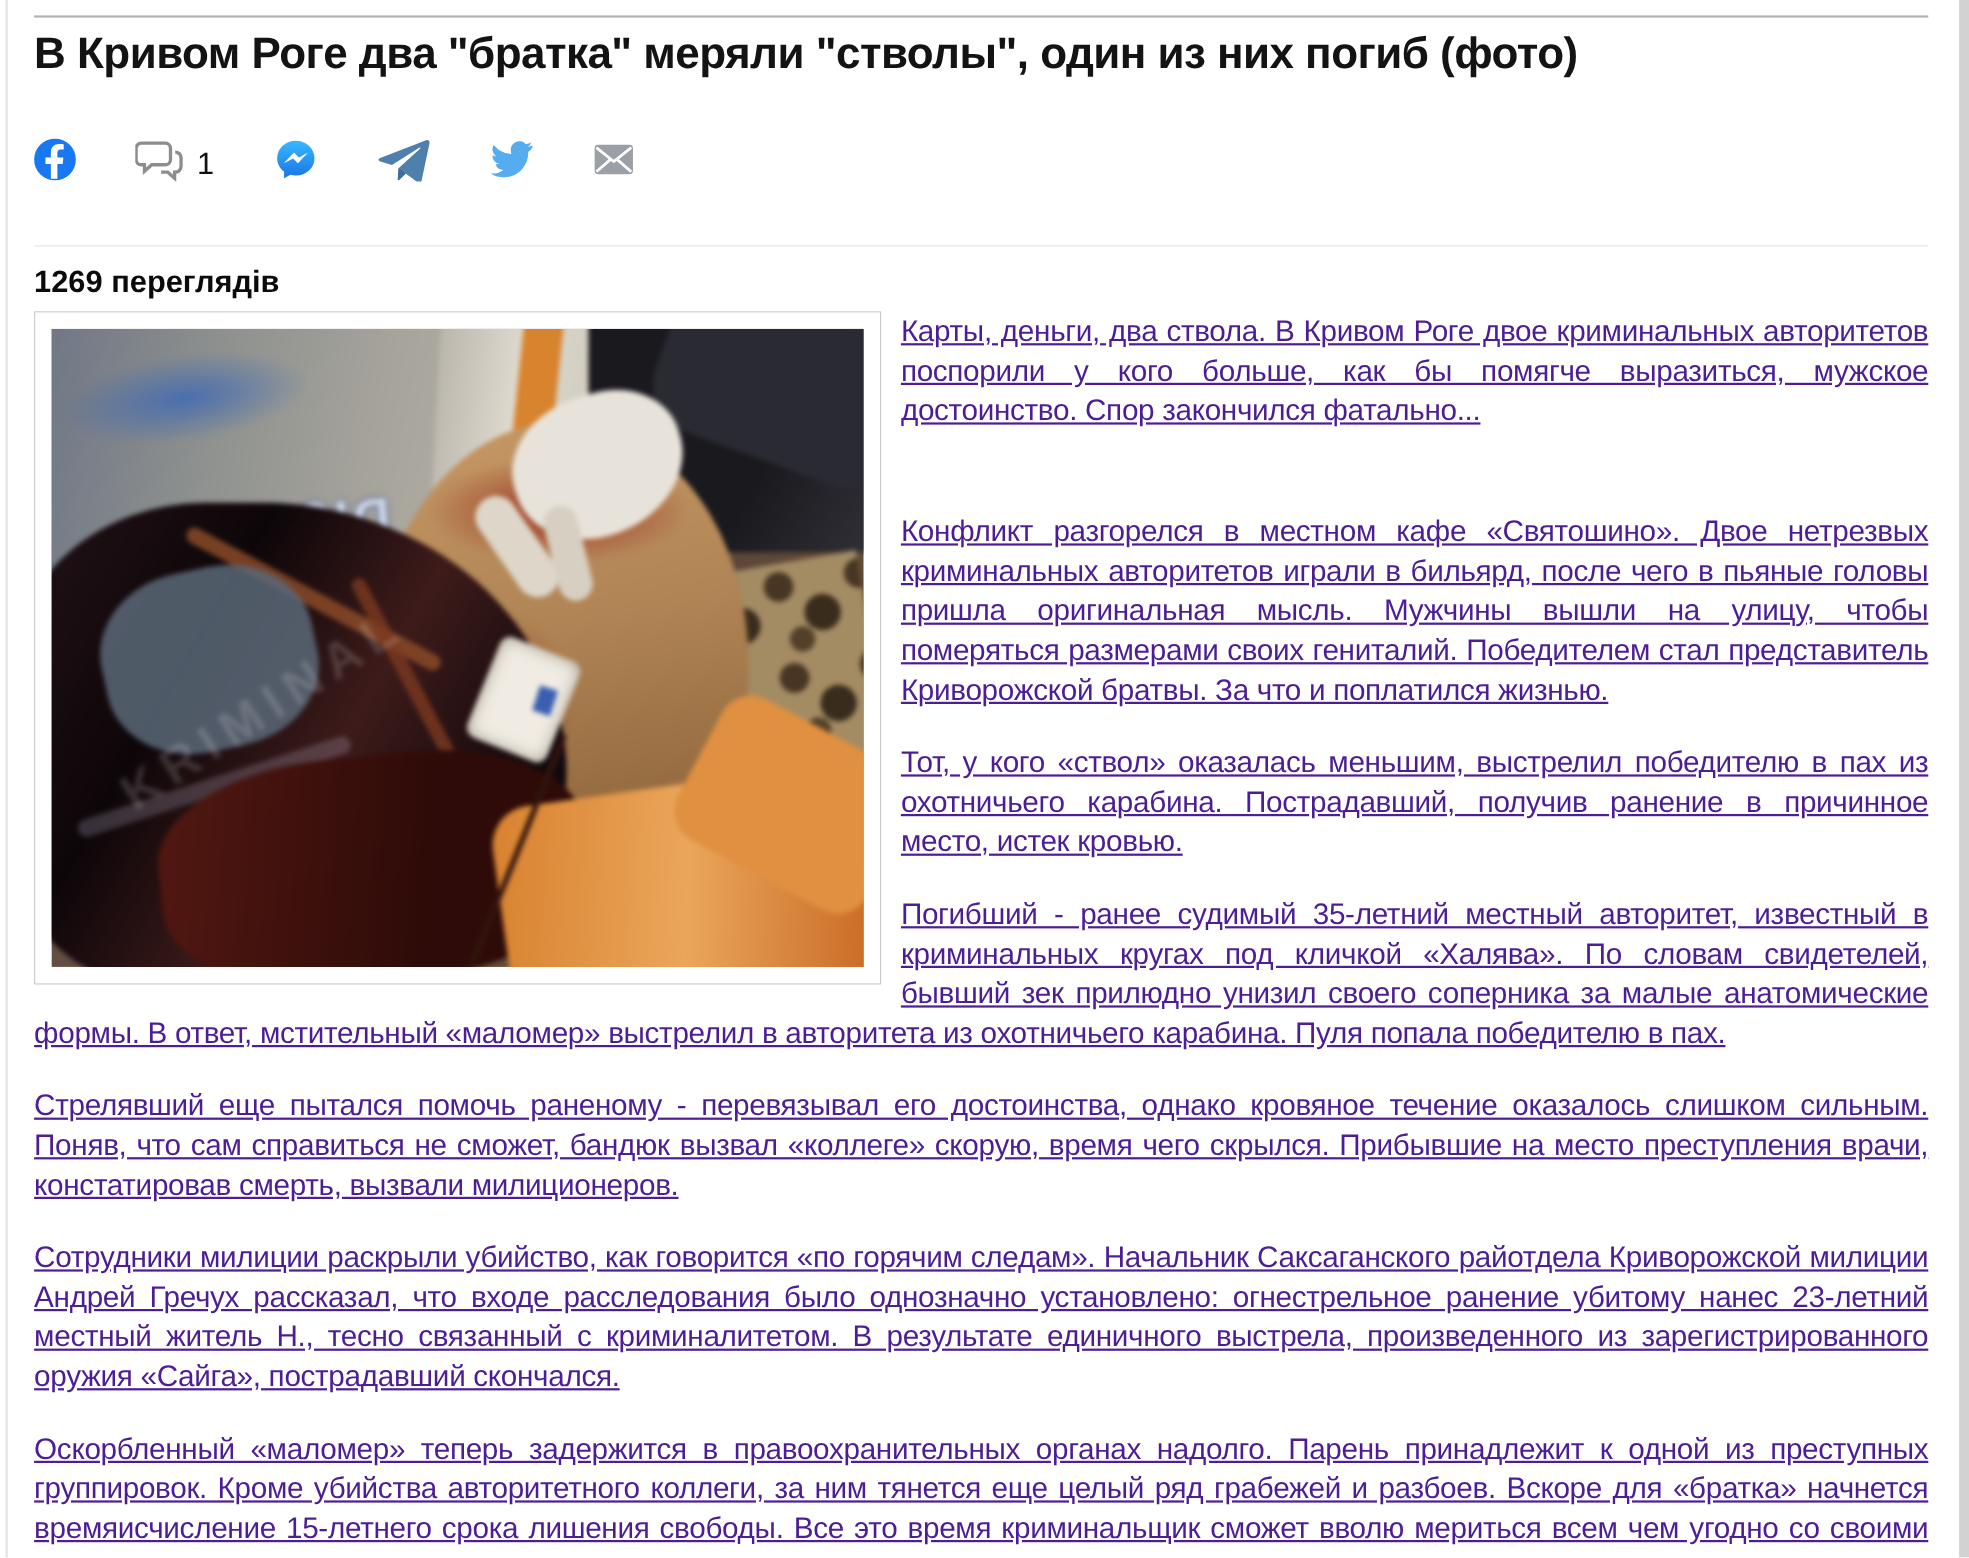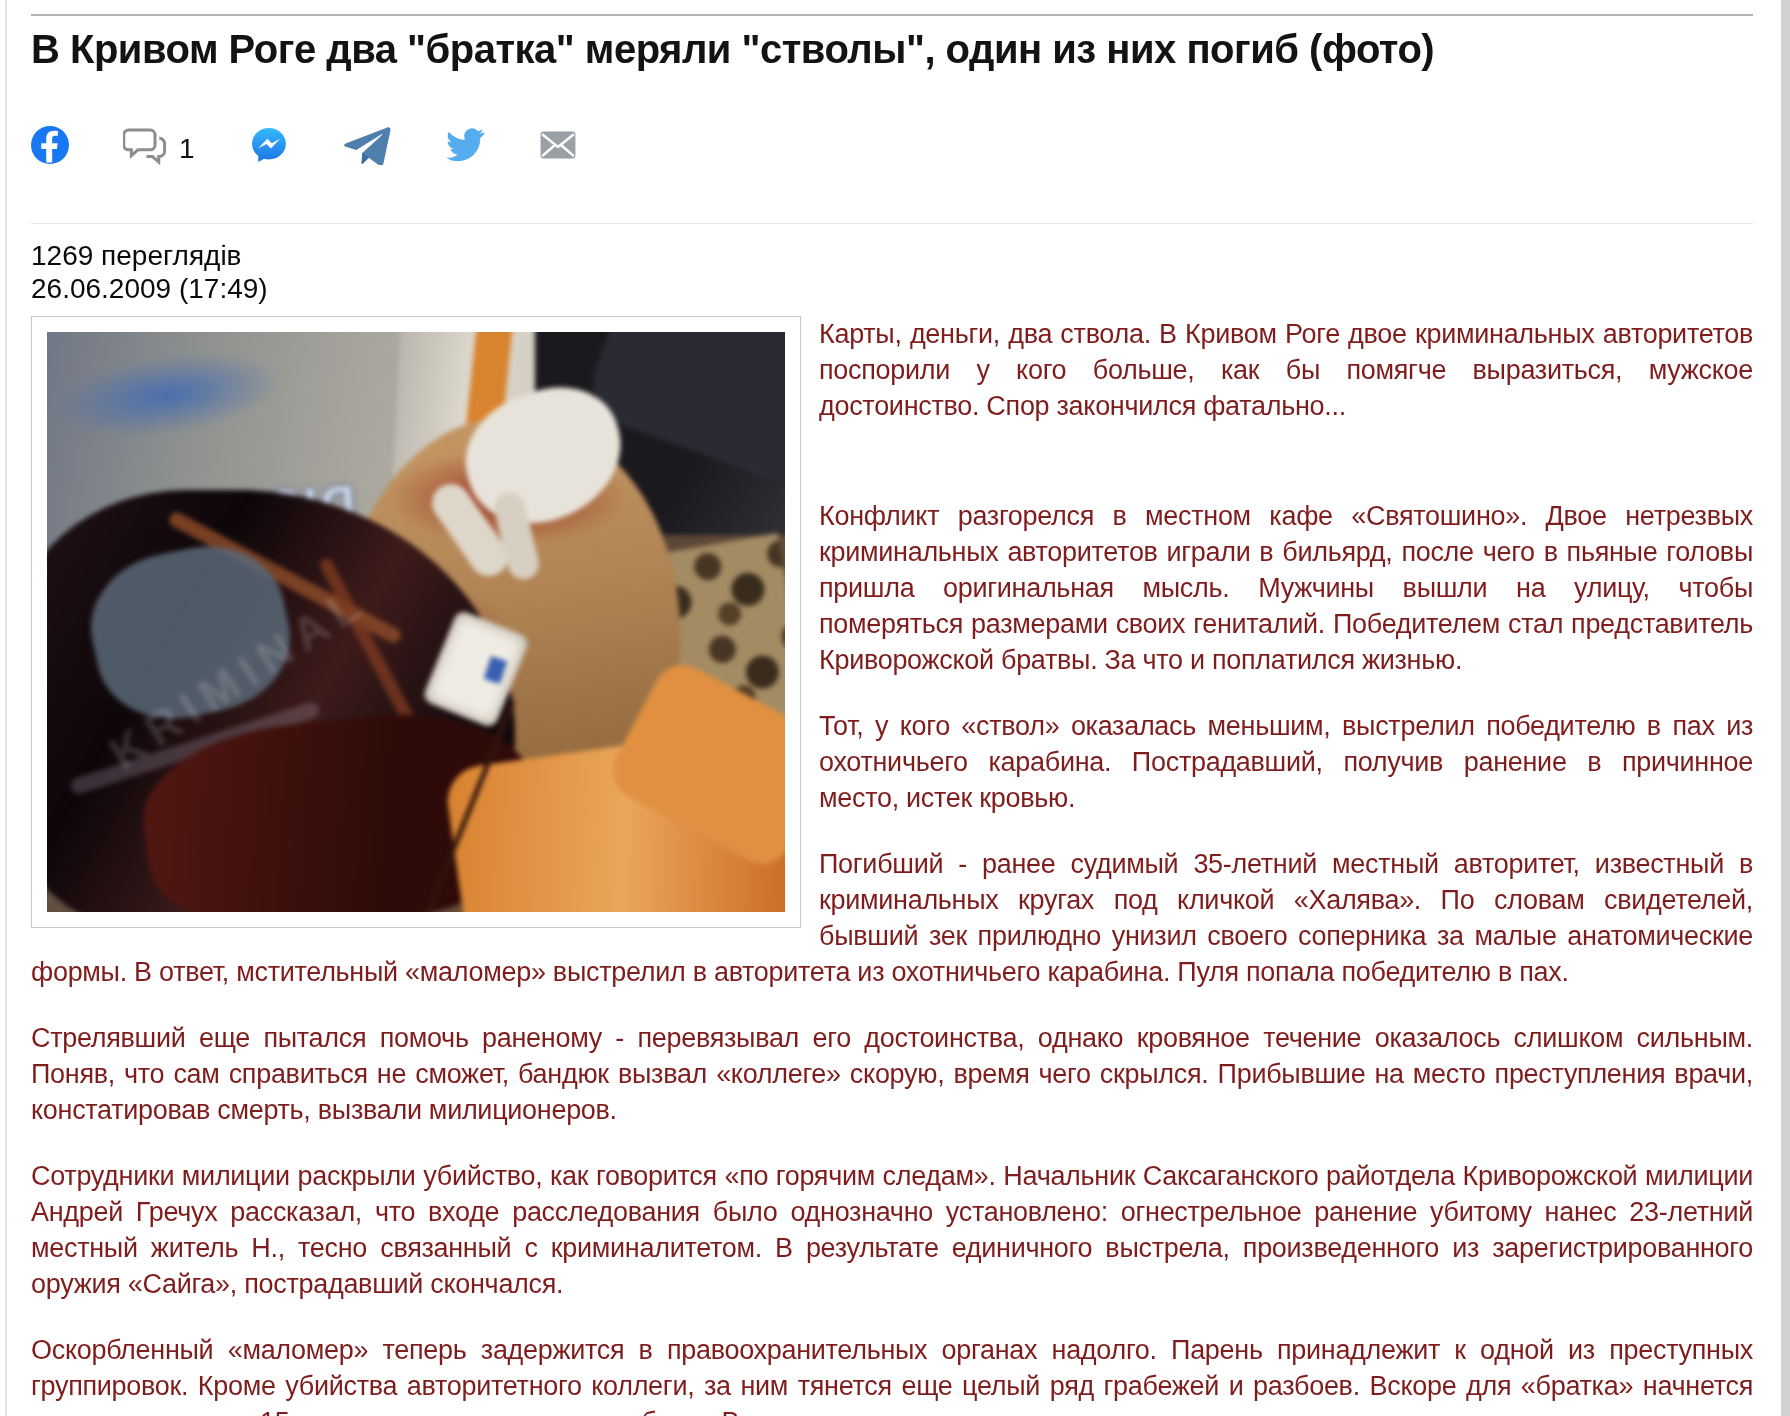--- a/index.html
+++ b/index.html
@@ -17,21 +17,21 @@
     color:#131313;letter-spacing:-0.5px;
   }
 
   .share-row{margin-top:50px;display:flex;align-items:center;gap:54px;height:44px;}
   .share-btn{display:flex;align-items:center;text-decoration:none;cursor:pointer;}
   .share-btn svg{display:block;}
   .comments-group{display:flex;align-items:flex-end;gap:8px;}
   .comments-count{font-size:28px;color:#111;line-height:1;padding-bottom:2px;}
 
   .meta-rule{height:1px;background:#e4e4e4;border:none;margin:56px 0 0;}
-  .views{margin-top:15px;font-size:28px;font-weight:normal;line-height:33px;color:#0b0b0b;}
+  .views{margin-top:15px;font-size:28px;font-weight:bold;line-height:33px;color:#0b0b0b;}
   .pub-date{font-size:28px;line-height:33px;color:#0b0b0b;}
 
   .article-body{margin-top:11px;}
   .article-body::after{content:"";display:block;clear:both;}
   .photo-frame{
     float:left;width:738px;margin:0 18px 12px 0;padding:15px;
     border:1px solid #c9c9c9;background:#fff;
   }
   .photo{
     position:relative;width:738px;height:580px;overflow:hidden;
@@ -64,21 +64,21 @@
   .ph-shine1{left:30px;top:420px;width:260px;height:16px;background:rgba(160,150,170,.3);transform:rotate(-18deg);border-radius:8px;}
   .ph-denim{left:58px;top:230px;width:195px;height:165px;background:#5a6878;opacity:.85;border-radius:42%;transform:rotate(-12deg);}
   .ph-jacket2{left:110px;top:400px;width:390px;height:205px;background:linear-gradient(100deg,#531812,#2e0b08 62%);border-radius:40%;transform:rotate(-6deg);}
   .ph-orange{left:420px;top:425px;width:355px;height:195px;background:linear-gradient(100deg,#d8812f,#eaa65b 48%,#c4611d);border-radius:36px;transform:rotate(-8deg);}
   .ph-orange2{left:590px;top:372px;width:195px;height:145px;background:#e09040;border-radius:30px;transform:rotate(28deg);}
   .ph-tube{left:430px;top:372px;width:5px;height:245px;background:#33150d;border-radius:3px;transform:rotate(22deg);}
   .ph-watermark{left:55px;top:330px;font-size:46px;font-weight:bold;letter-spacing:9px;color:rgba(255,255,255,.16);transform:rotate(-33deg);}
 
   .article-body p{
     font-size:27px;line-height:36px;margin:0 0 30px;text-align:justify;
-    letter-spacing:-0.3px;color:#7f1d1d;
+    letter-spacing:-0.3px;color:#4c1d95;text-decoration:underline;
   }
   .article-body p.p-lead{margin-bottom:74px;}
 </style>
 </head>
 <body>
 
 <div class="left-edge"></div>
 <div class="scrollbar"></div>
 
 <div class="content">
@@ -134,21 +134,20 @@
         <rect x="1" y="1.5" width="22" height="17" rx="2" fill="#9aa0a6"></rect>
         <path d="M2 3.2l10 8 10-8" fill="none" stroke="#fff" stroke-width="1.6"></path>
         <path d="M2 17l8.3-7.2M22 17l-8.3-7.2" fill="none" stroke="#fff" stroke-width="1.6"></path>
       </svg>
     </a>
   </div>
 
   <hr class="meta-rule">
 
   <div class="views">1269 переглядів</div>
-  <div class="pub-date">26.06.2009 (17:49)</div>
 
   <div class="article-body">
 
     <figure class="photo-frame" style="margin-left:0;margin-top:0;">
       <div class="photo">
         <div class="photo-art">
           <div class="ph-wall"></div>
           <div class="ph-graffiti1"></div>
           <div class="ph-graffiti2">DISCO</div>
           <div class="ph-pillar"></div>

